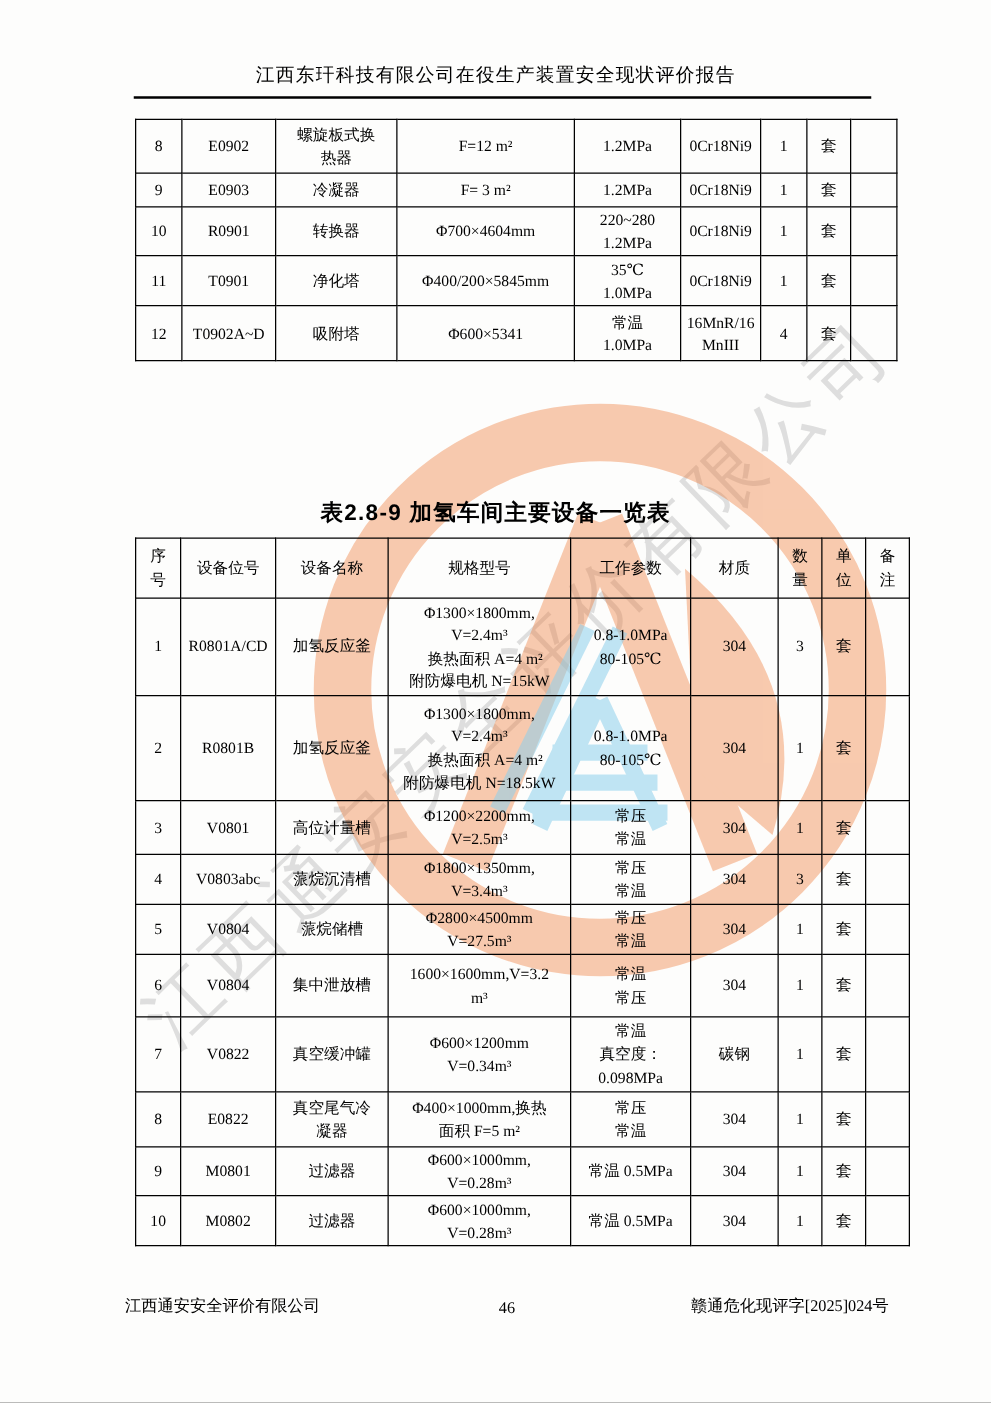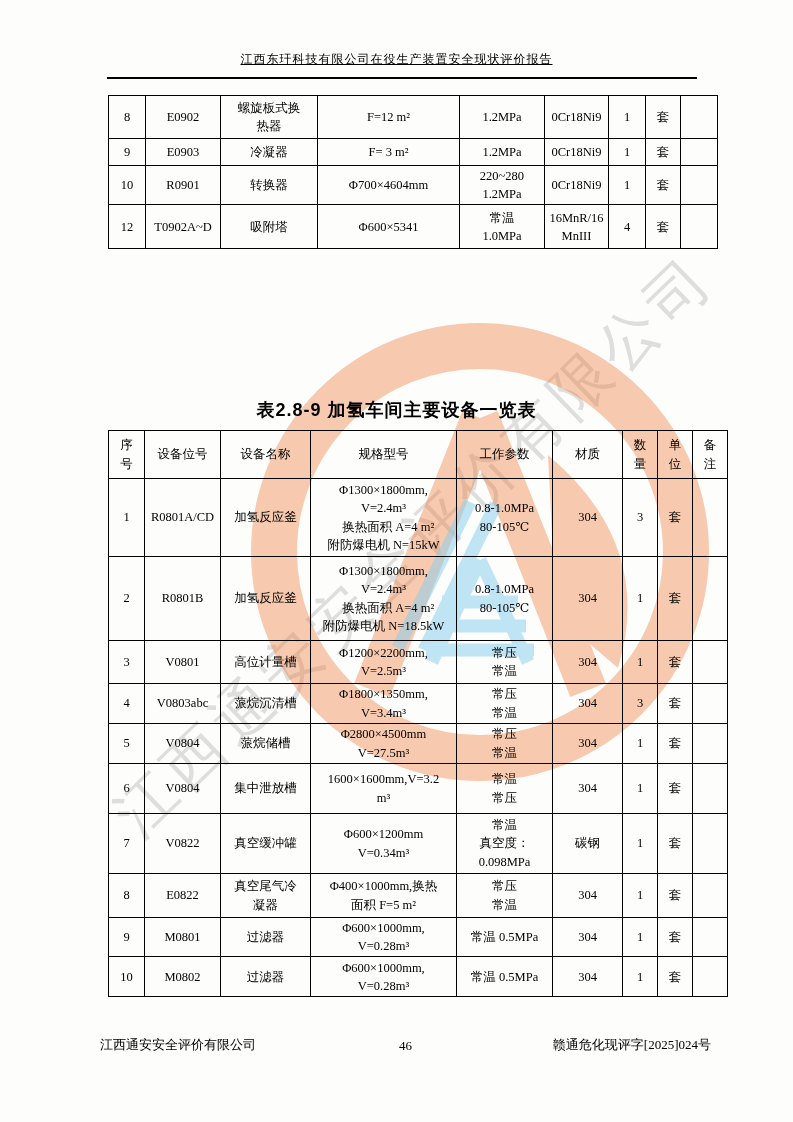--- a/index.html
+++ b/index.html
@@ -4,21 +4,21 @@
 <style>
   html,body { margin:0; padding:0; background:#888; }
   .page {
     position:relative; width:793px; height:1122px; margin:0 auto;
     background:#fdfdfc; overflow:hidden;
     font-family:"Liberation Serif","DejaVu Serif",serif; color:#000;
   }
   
   .header-title {
     position:absolute; top:51px; left:0; width:100%;
-    text-align:center; font-size:12px; letter-spacing:1px;text-decoration:underline;
+    text-align:center; font-size:15px; letter-spacing:1px;
   }
   .header-rule {
     position:absolute; top:77px; left:107px; width:590px; height:0;
     border-top:2px solid #000;
   }
   
   table.tbl { position:absolute; border-collapse:collapse; table-layout:fixed; background:transparent; }
   table.tbl td, table.tbl th {
     border:1px solid #000; padding:1px 2px;
     font-size:12.5px; line-height:1.45; font-weight:normal;
@@ -126,20 +126,32 @@
             <td>套</td>
             <td></td>
           </tr>
           <tr style="height: 38px;">
             <td>10</td>
             <td>R0901</td>
             <td>转换器</td>
             <td>Φ700×4604mm</td>
             <td>220~280
 1.2MPa</td>
+            <td>0Cr18Ni9</td>
+            <td>1</td>
+            <td>套</td>
+            <td></td>
+          </tr>
+          <tr style="height: 40px;">
+            <td>11</td>
+            <td>T0901</td>
+            <td>净化塔</td>
+            <td>Φ400/200×5845mm</td>
+            <td>35℃
+1.0MPa</td>
             <td>0Cr18Ni9</td>
             <td>1</td>
             <td>套</td>
             <td></td>
           </tr>
           <tr style="height: 44px;">
             <td>12</td>
             <td>T0902A~D</td>
             <td>吸附塔</td>
             <td>Φ600×5341</td>

